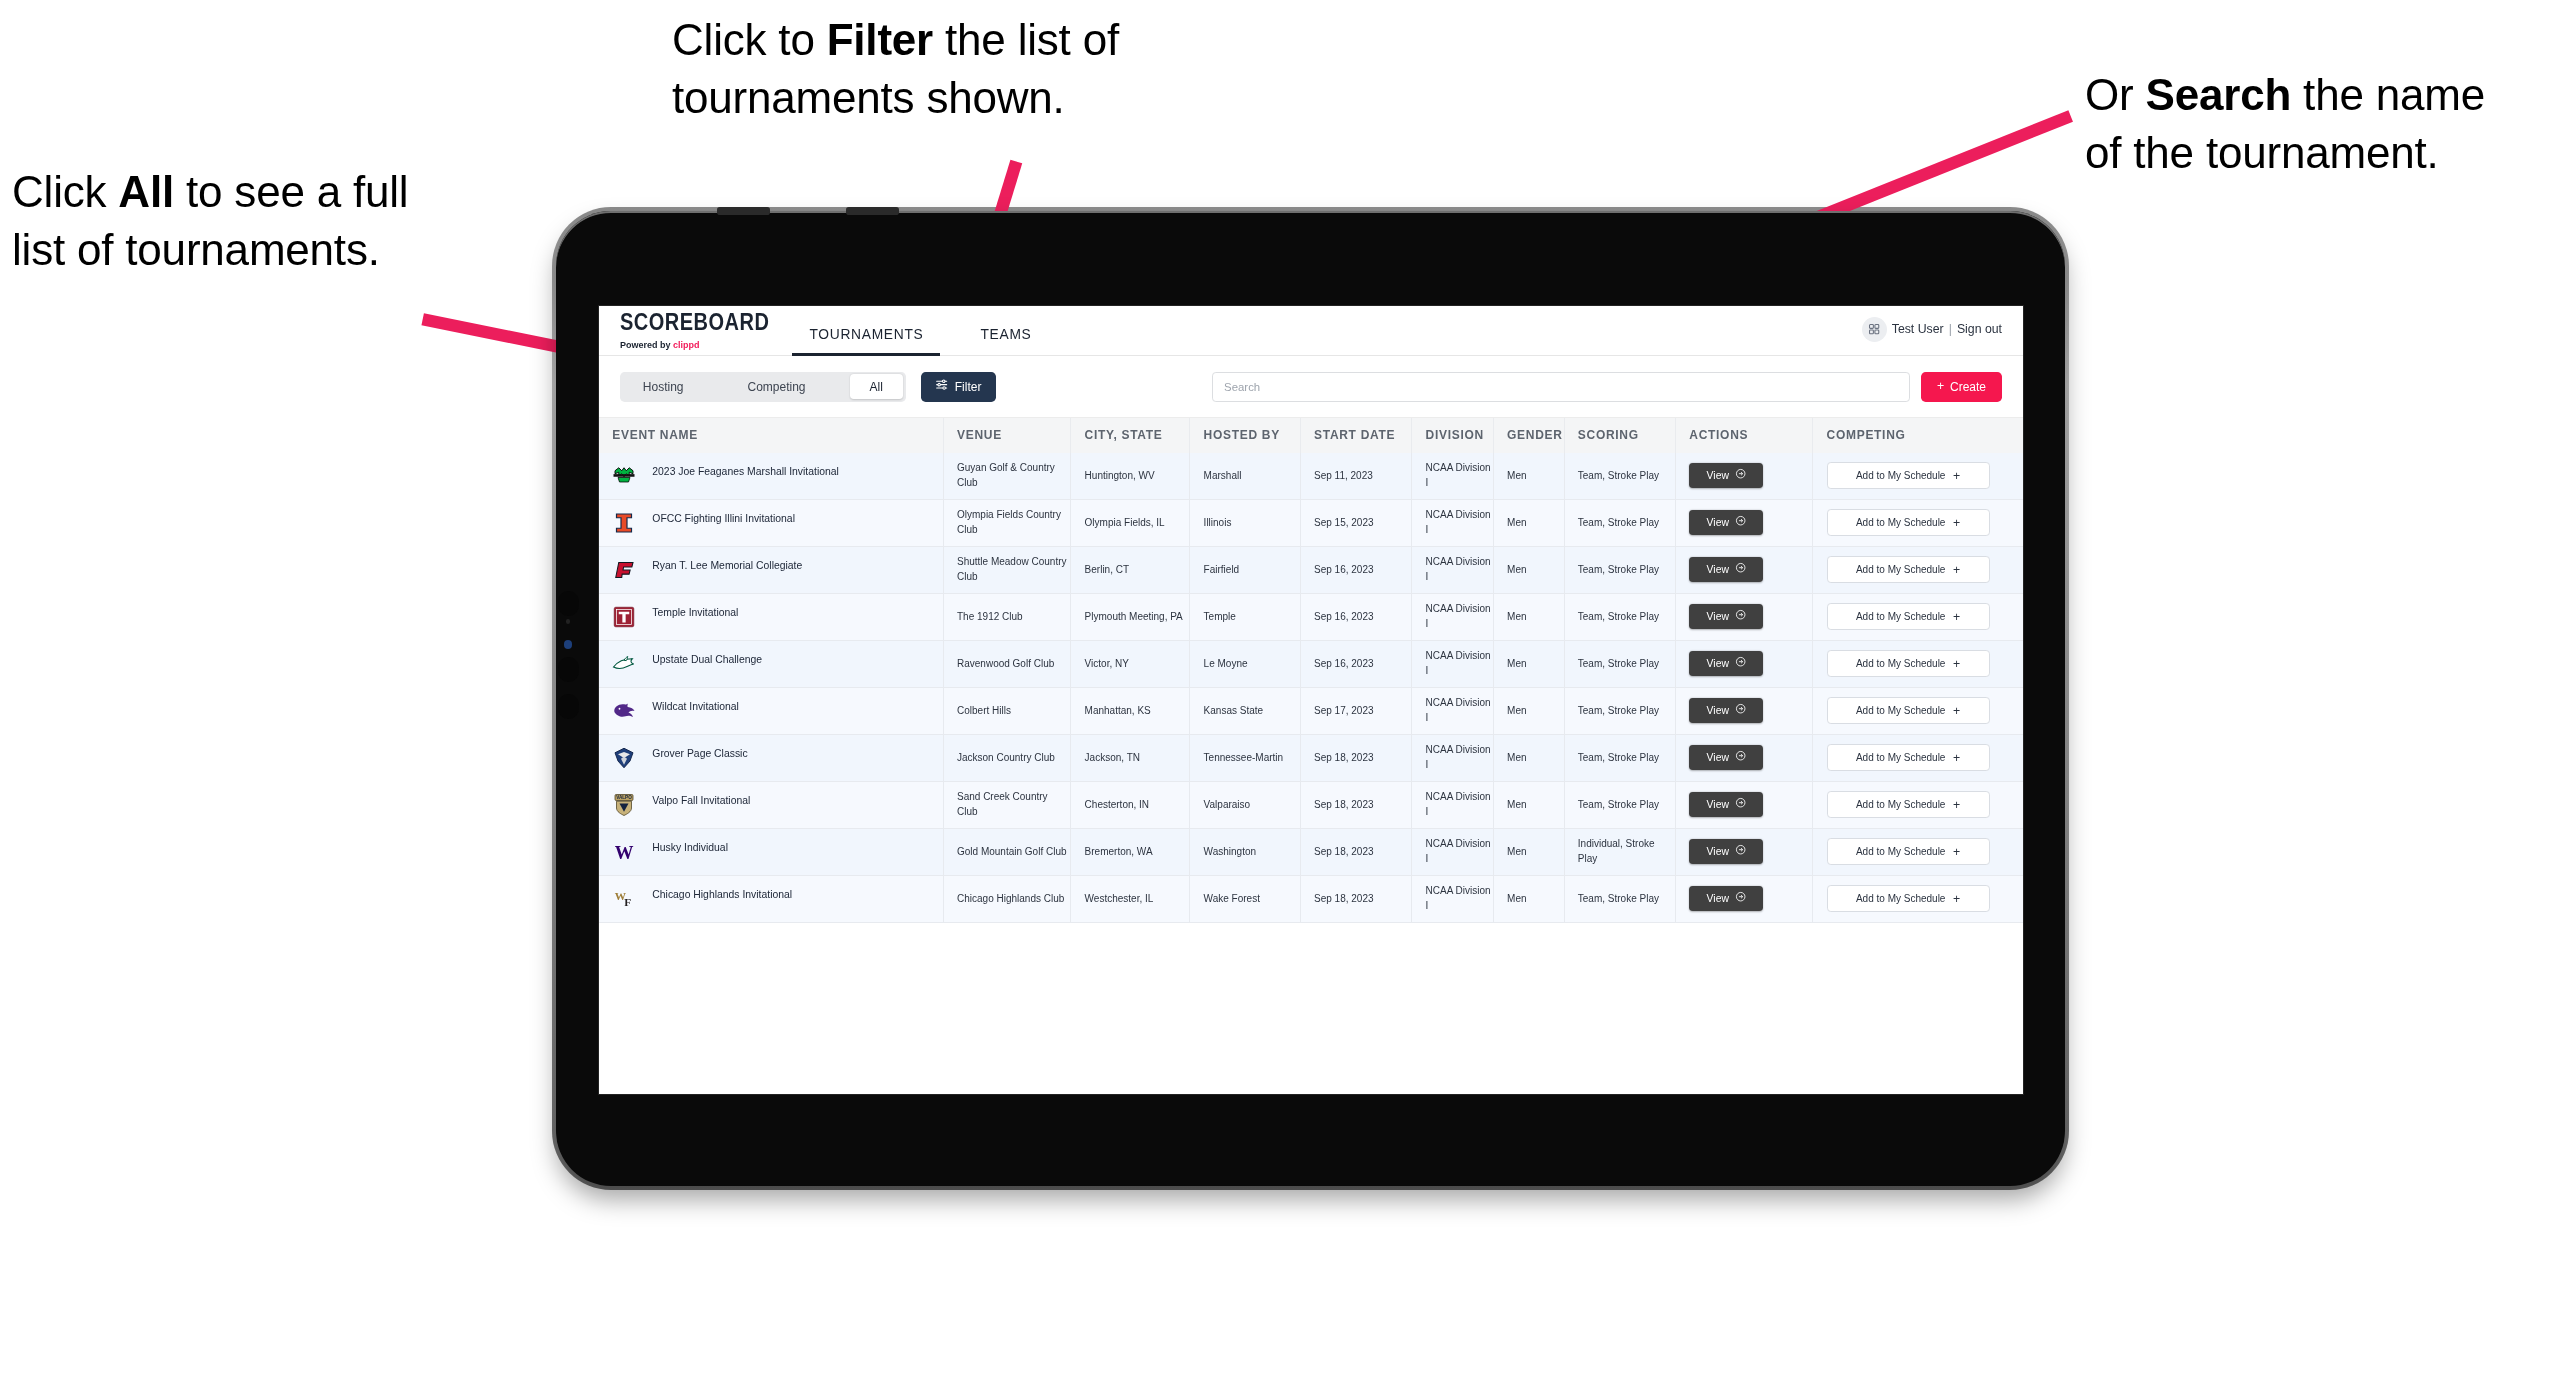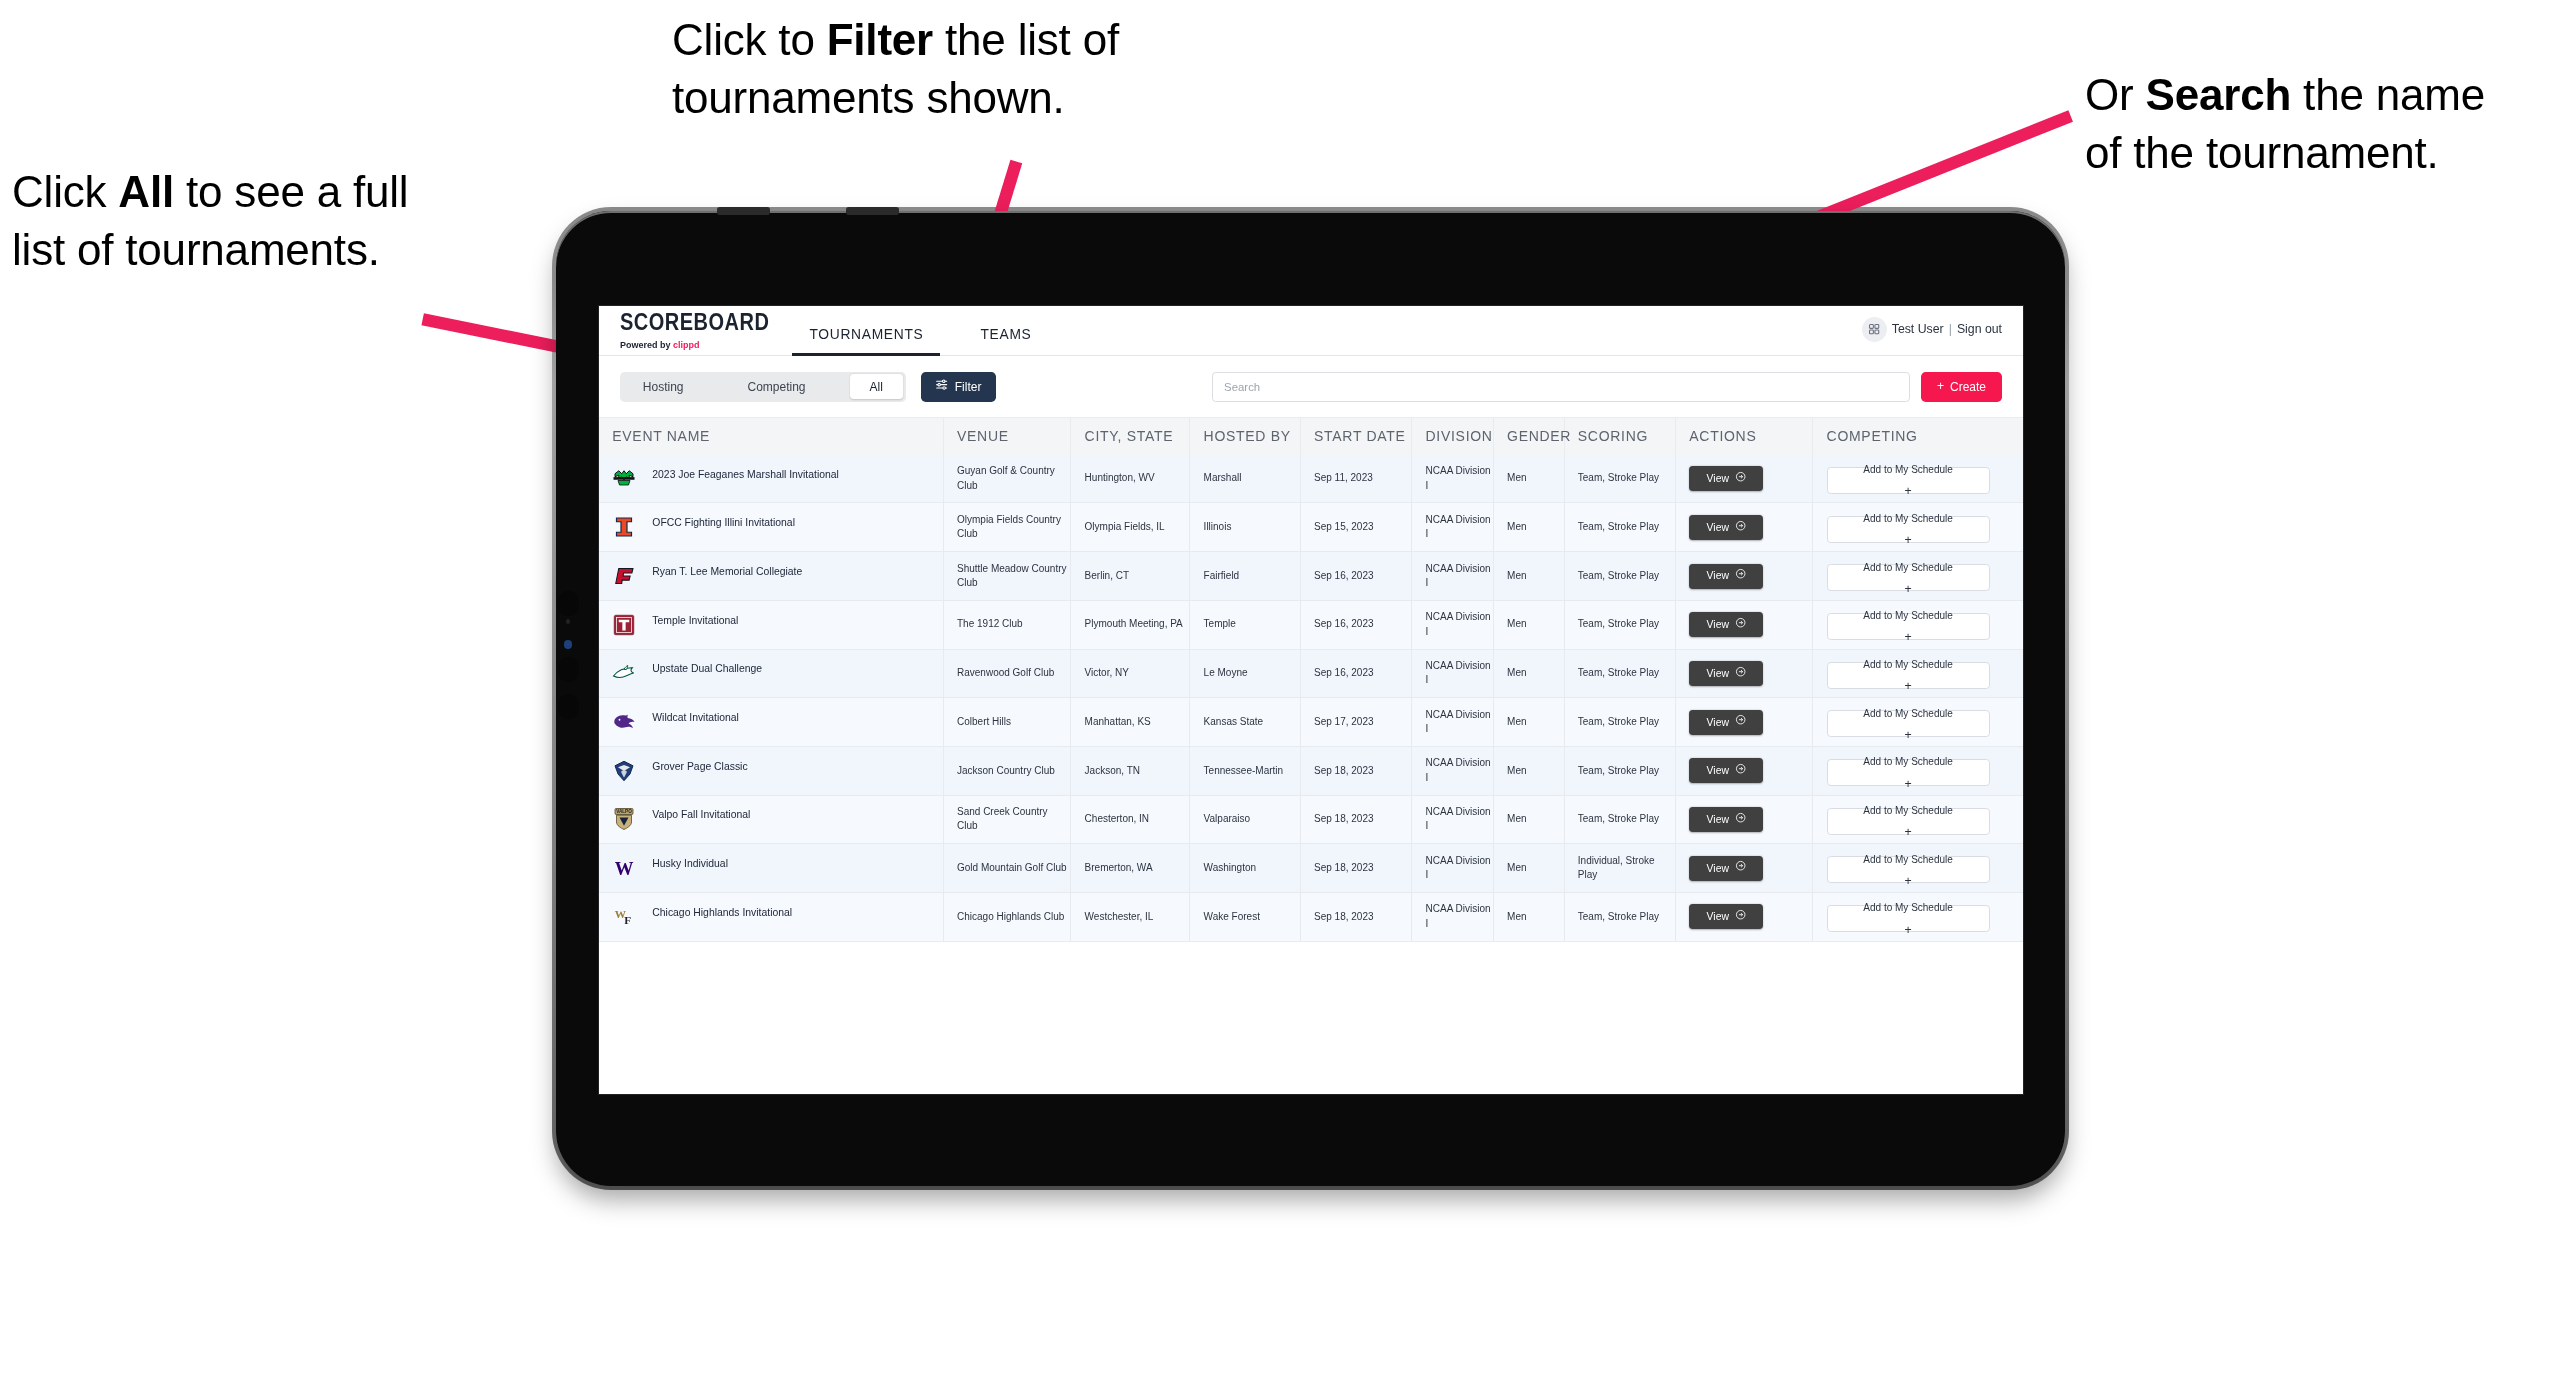--- a/index.html
+++ b/index.html
@@ -124,22 +124,22 @@
   #search-input::placeholder{color:#9ea4ad;}
   #create-btn{
     height:30px;background:#f5174e;color:#fff;border-radius:4.7px;border:none;
     display:flex;align-items:center;gap:5.7px;padding:0 16px;font-size:12px;cursor:pointer;
     font-family:"Liberation Sans", sans-serif;
   }
 
   
   #table{width:100%;border-collapse:collapse;table-layout:fixed;}
   #table thead th{
-    background:#f4f5f6;color:#5d646e;font-size:14px;letter-spacing:0.7px;
-    font-weight:400;text-align:left;padding:10.4px 0 10.4px 13.3px;
+    background:#f4f5f6;color:#5d646e;font-size:12px;letter-spacing:0.7px;
+    font-weight:700;text-align:left;padding:10.4px 0 10.4px 13.3px;
     border-right:0.9px solid #e9ebee;
   }
   #table thead th:last-child{border-right:none;}
   #table tbody td{
     font-size:10px;color:#2d3440;padding:8.5px 0 8.5px 13.3px;
     border-right:0.9px solid #e7eaef;border-bottom:0.9px solid #e7eaef;
     vertical-align:middle;line-height:1.45;
   }
   #table tbody td:last-child{border-right:none;}
   #table tbody tr{background:#f1f6fd;}
@@ -150,21 +150,21 @@
   .ev-name{font-size:10.4px;color:#20293a;}
 
   .view-btn{
     display:inline-flex;align-items:center;justify-content:center;gap:5.7px;
     background:#404040;color:#fff;border-radius:3.8px;height:25px;width:74px;
     font-size:10.4px;cursor:pointer;box-shadow:0 0.9px 1.9px rgba(0,0,0,.3);
   }
   .add-btn{
     display:inline-flex;align-items:center;justify-content:center;gap:7.6px;
     background:#fff;color:#2b3340;border:0.9px solid #d9dde3;border-radius:3.8px;
-    height:25px;width:161px;font-size:10px;cursor:pointer;flex-direction:column;
+    height:25px;width:161px;font-size:10px;cursor:pointer;
   }
   .plus{font-size:12.3px;line-height:1;}
 
   
   col.c-event{width:321px;}
   col.c-venue{width:119px;}
   col.c-city{width:111px;}
   col.c-host{width:103px;}
   col.c-date{width:104px;}
   col.c-div{width:76px;}

